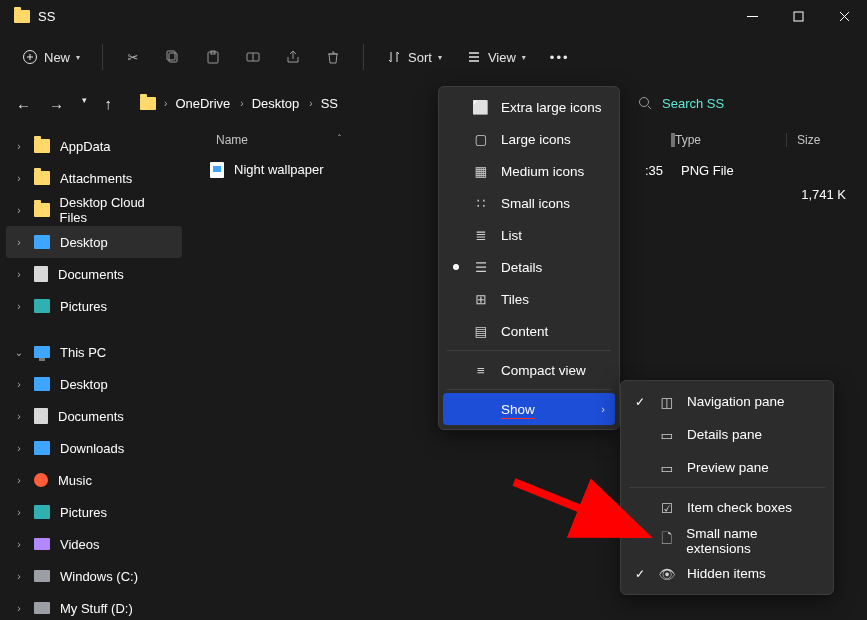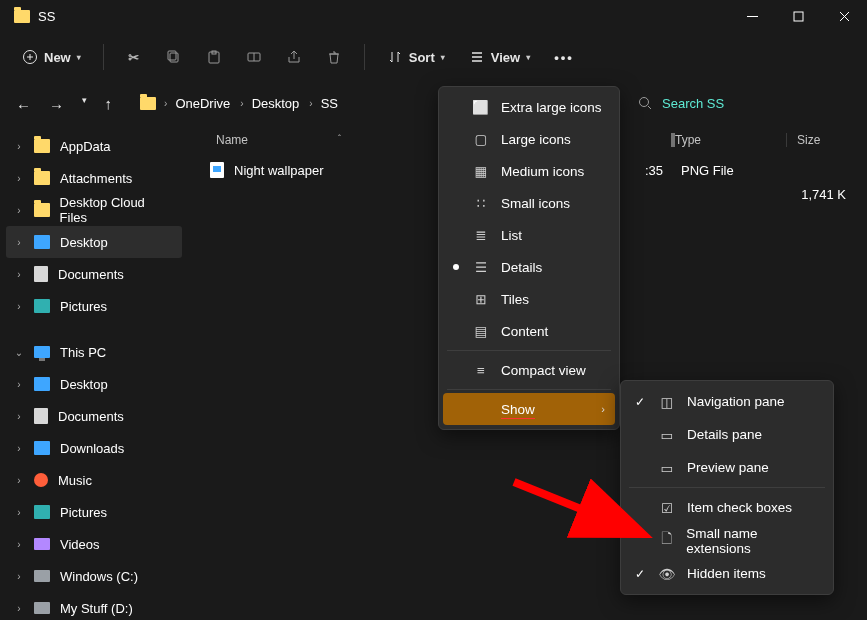--- a/index.html
+++ b/index.html
@@ -24,21 +24,20 @@
   .win-btn { width: 46px; height: 32px; display: flex; align-items: center; justify-content: center; color: #fff; }
   .folder-icon-sm { width: 16px; height: 13px; background: #ffd96a; border-radius: 1px; position: relative; }
   .folder-icon-sm::before { content:''; position:absolute; top:-3px; left:0; width:7px; height:3px; background:#ffd96a; border-radius:1px 1px 0 0; }
 
   .toolbar {
     height: 50px;
     display: flex;
     align-items: center;
     padding: 0 12px;
     gap: 4px;
-    font-weight: bold;
   }
   .toolbar .sep { width: 1px; height: 26px; background: #3a3a3a; margin: 0 8px; }
   .tb-btn {
     height: 34px; padding: 0 10px;
     display: flex; align-items: center; gap: 6px;
     border-radius: 4px;
     color: #e6e6e6;
   }
   .chev-down { font-size: 8px; color: #ccc; }
   .tb-icon { width: 16px; height: 16px; display:inline-flex; align-items:center; justify-content:center; color:#b8b8b8; }
@@ -108,21 +107,21 @@
   .col-header .col-name { width: 395px; padding-left: 28px; display:flex; align-items:flex-start; gap:90px;}
   .col-header .col-date { width: 88px; }
   .col-header .col-type { width: 115px; border-left:4px solid #737373; }
   .col-header .col-size { width: 60px; border-left:1px solid #3a3a3a; padding-left: 10px; }
   .sort-caret { font-size:9px; color:#aaa; }
 
   .file-row {
     height: 28px; display:flex; align-items:center;
     font-size:13px;
   }
-  .file-row .cell-name { width:395px; padding-left:22px; display:flex; align-items:center; gap:10px; }
+  .file-row .cell-name { width:395px; padding-left:22px; display:flex; align-items:flex-start; gap:10px; }
   .file-row .cell-date { width:88px; text-align:right; padding-right:8px; }
   .file-row .cell-type { width:115px; padding-left:10px; }
   .file-row .cell-size { width:60px; text-align:right;margin-top:48px; }
   .file-icon { width:14px; height:16px; background:#fff; border-radius:1px; position:relative; }
   .file-icon::after { content:''; position:absolute; top:4px; left:3px; right:3px; height:6px; background:#3ea6ff; }
 
   
   .menu {
     position:absolute;
     left: 438px; top: 86px;
@@ -135,21 +134,21 @@
   }
   .menu-item {
     height: 32px;
     display:flex; align-items:center;
     gap: 12px;
     padding: 0 10px 0 30px;
     border-radius:4px;
     position:relative;
     font-size:13.5px;
   }
-  .menu-item.highlight { background:#a16207;text-align:right; }
+  .menu-item.highlight { background:#1d4ed8;text-align:right; }
   .menu-item .bullet {
     position:absolute; left:10px; width:6px; height:6px; border-radius:50%; background:#fff;
   }
   .menu-item .mi-icon { width:16px; height:16px; display:flex; align-items:center; justify-content:center; color:#d0d0d0; }
   .menu-sep { height:1px; background:#3e3e3e; margin:3px 4px; }
   .menu-item .sub-arrow { position:absolute; right:10px; font-size:11px; color:#ddd; }
   .menu-item .underline { border-bottom:1px solid #ff3030; padding-bottom:1px; }
 
   
   .submenu {

